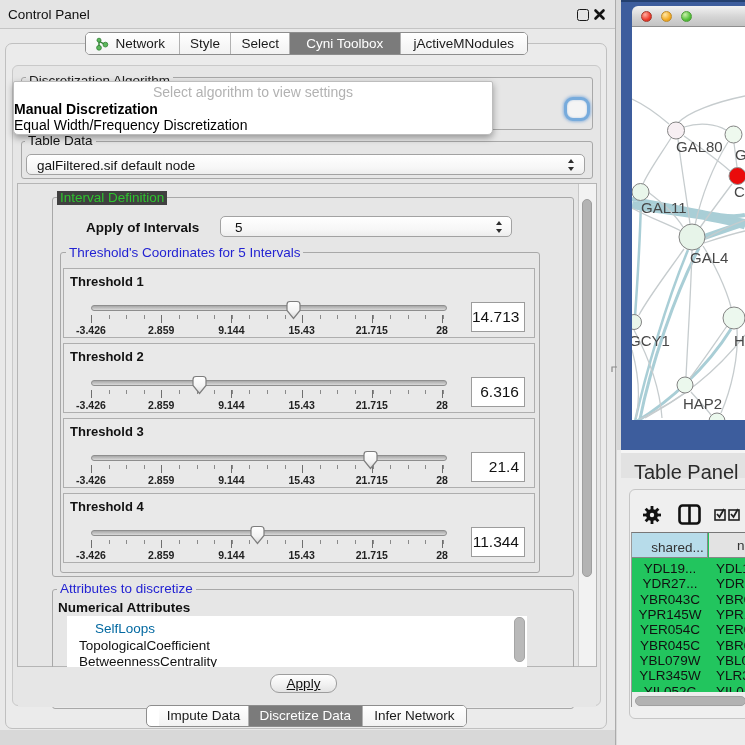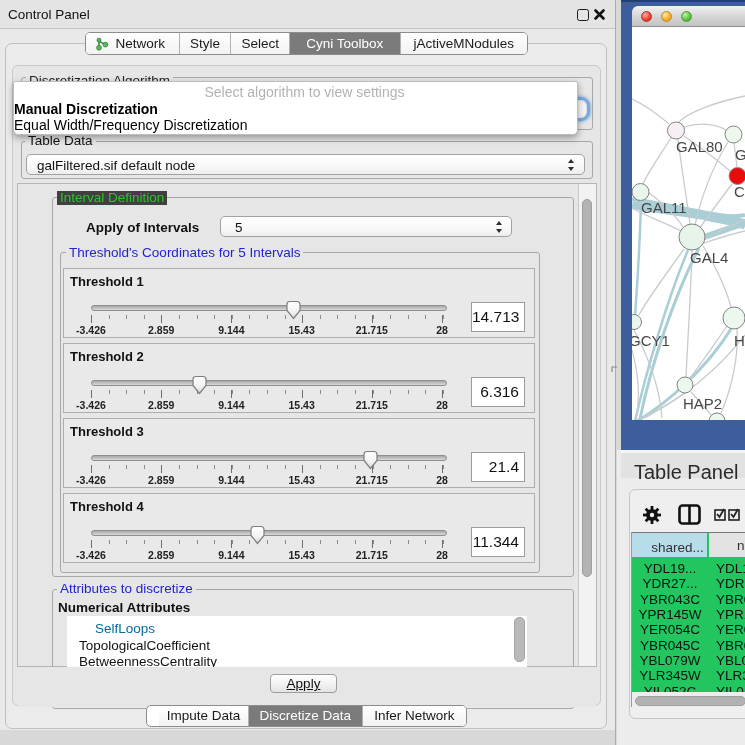--- a/index.html
+++ b/index.html
@@ -73,21 +73,21 @@
   <span class="upar" style="right:10px;top:4px;"></span>
   <span class="dnar" style="right:10px;top:12px;"></span>
 </div>
 
 <div class="abs" style="left:17px;top:183px;width:580px;height:484px;border:1px solid #b5b5b5;background:#e6e6e6;overflow:hidden;">
   <div class="abs" style="left:560px;top:0;width:1px;height:484px;background:#c7c7c7;"></div>
   <div class="abs" style="left:561px;top:0;width:19px;height:484px;background:#f2f2f2;"></div>
   <div class="abs" style="left:564px;top:15px;width:10px;height:378px;background:#b3b3b3;border:1px solid #9e9e9e;border-radius:5px;"></div>
 </div>
 
-<div class="abs" style="left:13px;top:81px;width:565px;height:54px;background:#fff;border:1px solid #bdbdbd;border-radius:2px 2px 5px 5px;box-shadow:0 3px 7px rgba(0,0,0,0.35);z-index:30;padding-left:9px;">
+<div class="abs" style="left:13px;top:81px;width:480px;height:54px;background:#fff;border:1px solid #bdbdbd;border-radius:2px 2px 5px 5px;box-shadow:0 3px 7px rgba(0,0,0,0.35);z-index:30;">
   <div style="position:absolute;top:2px;width:100%;text-align:center;font-size:14px;color:#b2b2b2;">Select algorithm to view settings</div>
   <div style="position:absolute;top:19px;left:0px;font-size:14px;font-weight:bold;color:#000;">Manual Discretization</div>
   <div style="position:absolute;top:35px;left:0px;font-size:14px;color:#000;">Equal Width/Frequency Discretization</div>
 </div>
 
 <div class="grp" style="left:52px;top:197px;width:522px;height:380px;"></div>
 <div class="glabel" style="left:57px;top:191px;background:#404040;color:#2ec22e;">Interval Definition</div>
 <div class="abs" style="left:86px;top:220px;font-size:13.5px;font-weight:bold;color:#111;">Apply of Intervals</div>
 <div class="combo" style="left:220px;top:216px;width:292px;height:21px;">
   <span class="txt" style="left:14px;">5</span>
@@ -216,21 +216,21 @@
 <div class="abs" style="left:58px;top:600px;font-size:13.5px;font-weight:bold;color:#111;">Numerical Attributes</div>
 <div class="abs" style="left:67px;top:616px;width:460px;height:51px;background:#fff;">
   <div style="position:absolute;left:12px;top:5px;font-size:13.5px;color:#0369a1;margin-left:16px;">SelfLoops</div>
   <div style="position:absolute;left:12px;top:22px;font-size:13.5px;color:#111;">TopologicalCoefficient</div>
   <div style="position:absolute;left:12px;top:38px;font-size:13.5px;color:#111;">BetweennessCentrality</div>
   <div style="position:absolute;left:447px;top:1px;width:11px;height:45px;background:#b9b9b9;border:1px solid #a5a5a5;border-radius:5px;"></div>
 </div>
 
 <div class="abs" style="left:18px;top:667px;width:578px;height:40px;background:#e6e6e6;"></div>
 
-<div class="abs" style="left:270px;top:674px;width:67px;height:19px;border:1px solid #9d9d9d;border-radius:4px;background:linear-gradient(#ffffff,#f0f0f0 60%,#e3e3e3);text-align:center;line-height:17px;font-size:13.5px;color:#111;text-decoration:underline;">Apply</div>
+<div class="abs" style="left:270px;top:674px;width:67px;height:19px;border:1px solid #9d9d9d;border-radius:9px;background:linear-gradient(#ffffff,#f0f0f0 60%,#e3e3e3);text-align:center;line-height:17px;font-size:13.5px;color:#111;text-decoration:underline;">Apply</div>
 
 <div class="abs seg" style="left:146px;top:705px;width:321px;height:22px;padding-left:12px;">
   <div style="width:94px;line-height:20px;">Impute Data</div>
   <div class="sel" style="width:119px;line-height:20px;">Discretize Data</div>
   <div style="width:108px;line-height:20px;">Infer Network</div>
 </div>
 <div class="abs" style="left:0;top:730px;width:617px;height:15px;background:#d8d8d8;"></div>
 
 <div class="abs" style="left:615px;top:0;width:6px;height:745px;background:#d9d9d9;border-left:1px solid #ababab;"></div>
 <svg class="abs" style="left:611px;top:366px;z-index:5;" width="8" height="8" viewBox="0 0 8 8">

